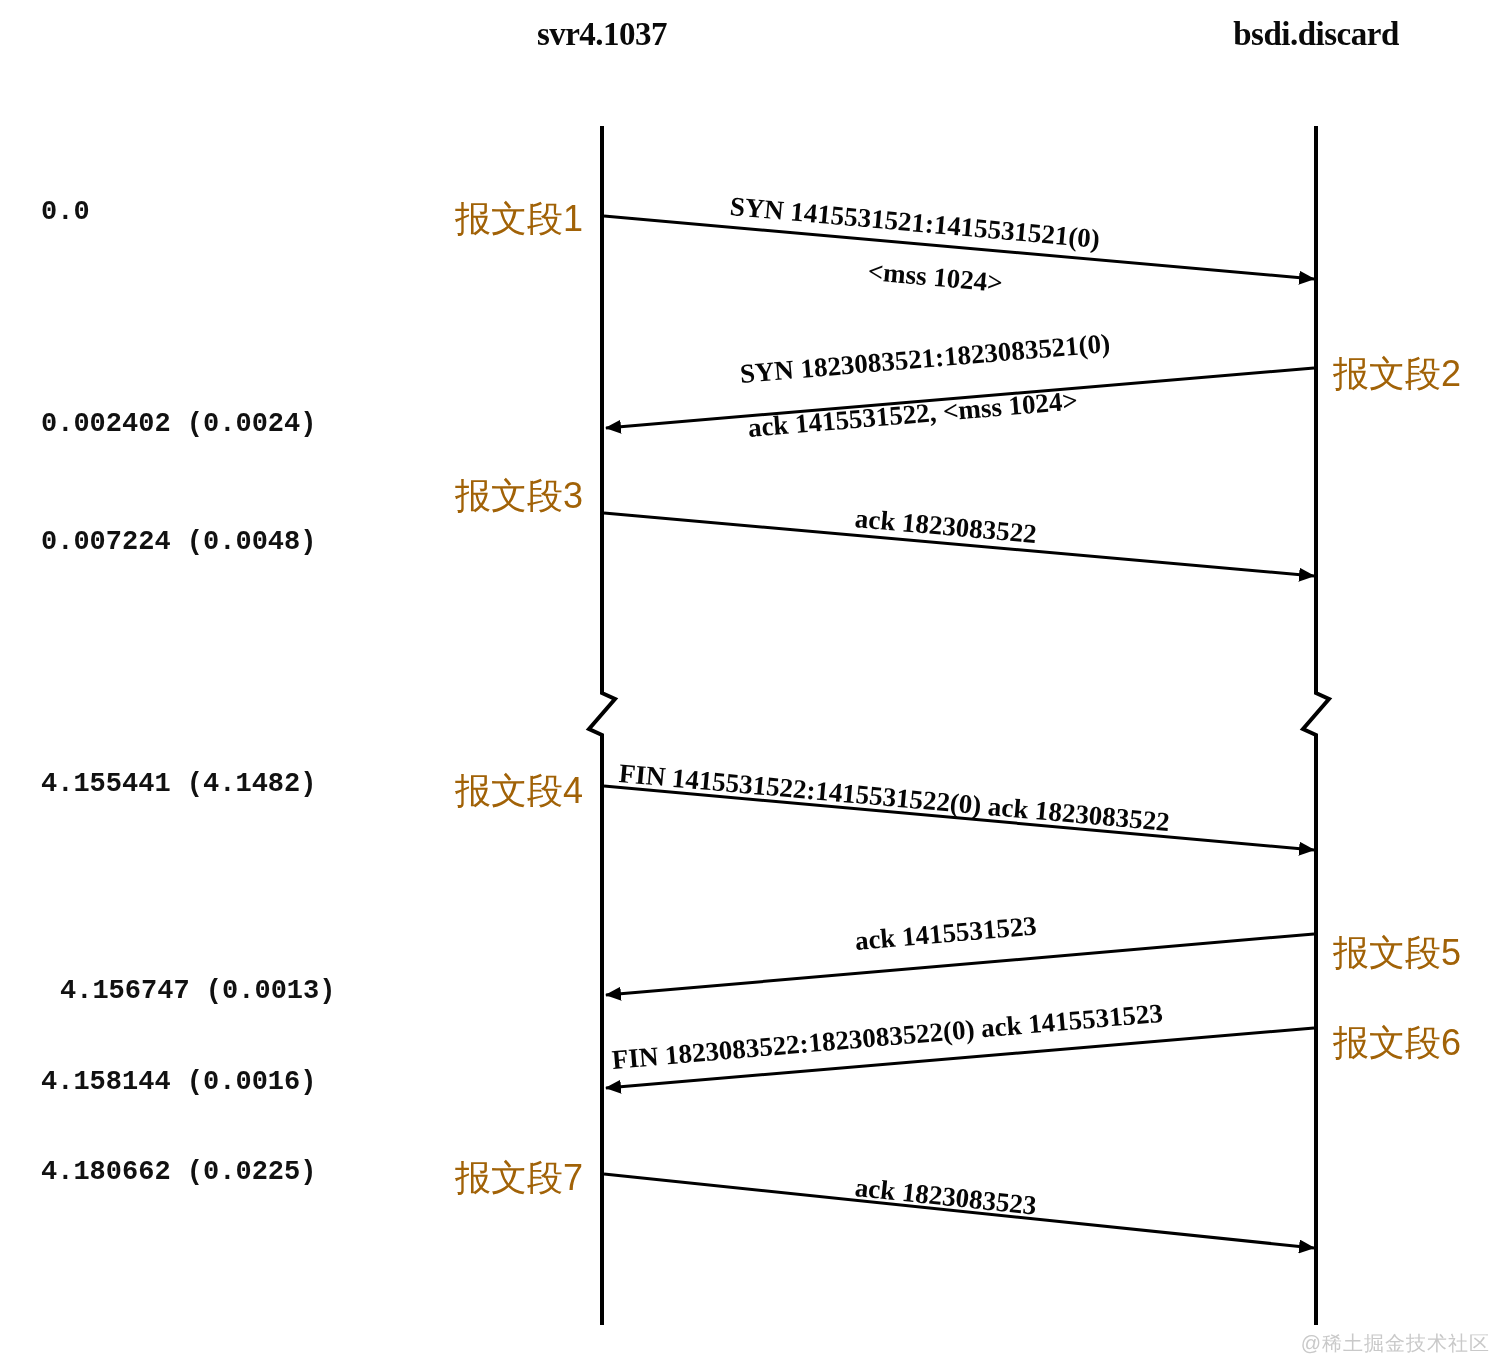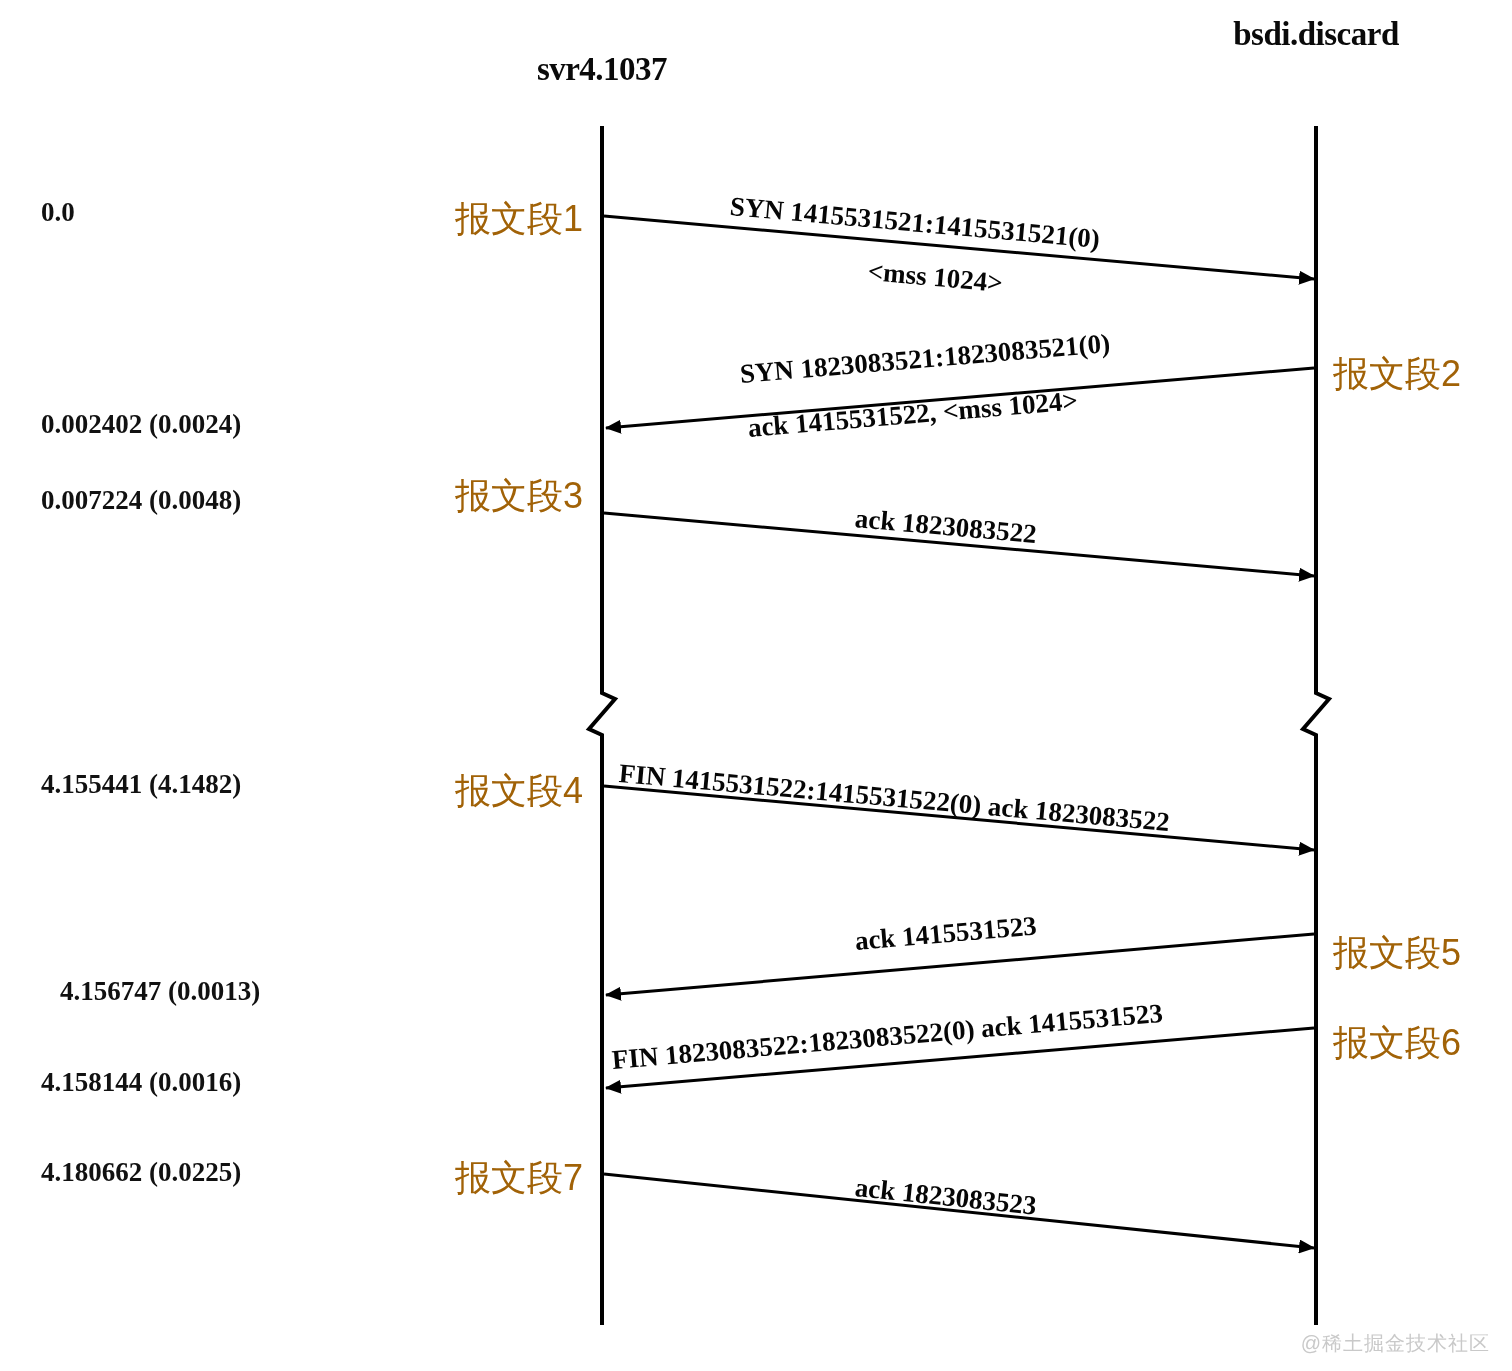--- a/index.html
+++ b/index.html
@@ -27,26 +27,26 @@
   }
   .host-title {
     position: absolute;
     font-family: "Liberation Serif", "DejaVu Serif", serif;
     font-weight: bold;
     font-size: 33px;
     letter-spacing: -0.5px;
     white-space: nowrap;
     color: #0a0a0a;
   }
-  .host-left  { left: 602px; top: 16px; transform: translateX(-50%); margin-top: 35px; }
+  .host-left  { left: 602px; top: 16px; transform: translateX(-50%); }
   .host-right { left: 1316px; top: 16px; transform: translateX(-50%); }
 
   .timestamp {
     position: absolute;
-    font-family: Liberation Serif, serif;
+    font-family: Liberation Mono, monospace;
     font-weight: bold;
     font-size: 27px;
     white-space: nowrap;
     left: 41px;
     color: #111111;
   }
   .seg-label {
     position: absolute;
     font-family: "Liberation Sans", "DejaVu Sans", sans-serif;
     font-size: 36px;
@@ -104,21 +104,21 @@
         <line x1="604" y1="786" x2="1314" y2="850" stroke="#000000" stroke-width="3" marker-end="url(#arrow-right)"></line>
         <line x1="1314" y1="934" x2="606" y2="995" stroke="#000000" stroke-width="3" marker-end="url(#arrow-left)"></line>
         <line x1="1314" y1="1028" x2="606" y2="1088" stroke="#000000" stroke-width="3" marker-end="url(#arrow-left)"></line>
         <line x1="604" y1="1174" x2="1314" y2="1248" stroke="#000000" stroke-width="3" marker-end="url(#arrow-right)"></line>
       </g>
   </svg>
 
   <div id="timestamps-col">
       <div class="timestamp" style="top: 197px;">0.0</div>
       <div class="timestamp" style="top: 409px;">0.002402 (0.0024)</div>
-      <div class="timestamp" style="top: 485px;">0.007224 (0.0048)</div>
+      <div class="timestamp" style="top: 527px;">0.007224 (0.0048)</div>
       <div class="timestamp" style="top: 769px;">4.155441 (4.1482)</div>
       <div class="timestamp" style="top: 976px; margin-left: 19px;">4.156747 (0.0013)</div>
       <div class="timestamp" style="top: 1067px;">4.158144 (0.0016)</div>
       <div class="timestamp" style="top: 1157px;">4.180662 (0.0225)</div>
     </div>
 
   <div id="segment-labels">
       <div class="seg-label left" style="left: 583px; top: 195px;">报文段1</div>
       <div class="seg-label right" style="left: 1333px; top: 350px;">报文段2</div>
       <div class="seg-label left" style="left: 583px; top: 472px;">报文段3</div>

